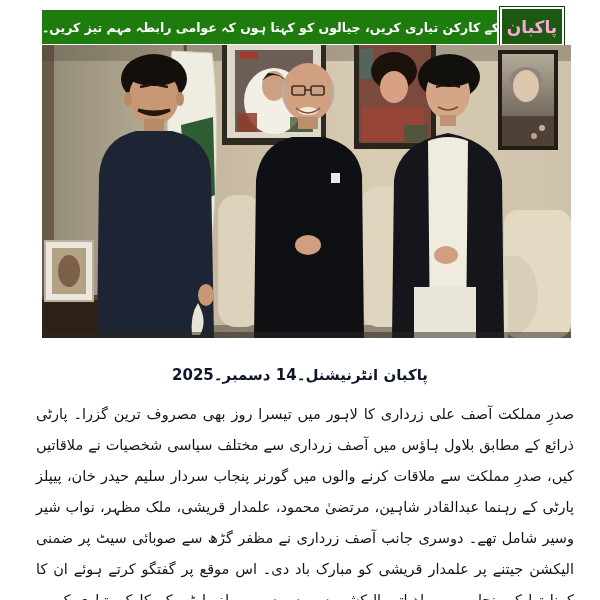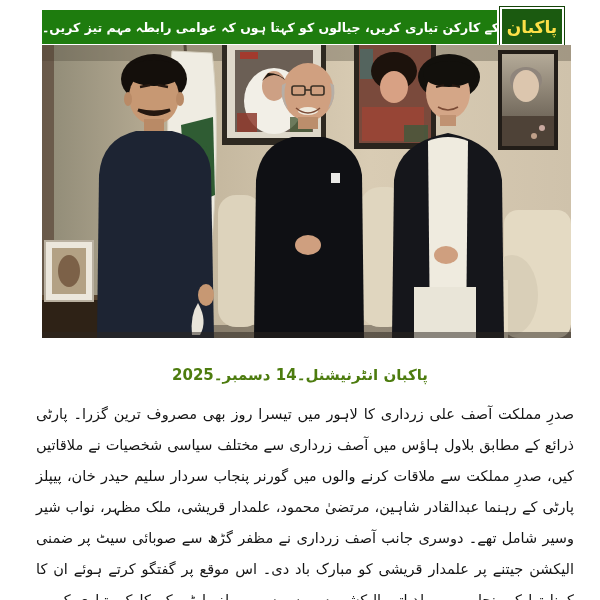--- a/index.html
+++ b/index.html
@@ -36,21 +36,21 @@
     position:absolute;top:399px;left:36px;right:26px;margin:0;
     color:#141414;font-size:14.5px;line-height:31px;
     direction:rtl;text-align:justify;text-align-last:center;
   }
 </style>
 </head>
 <body>
 
 <div class="page">
 
-  <div class="logo-box" style="background-color: rgb(27, 90, 16); color: #fde047;">
+  <div class="logo-box" style="background-color: rgb(27, 90, 16); color: #f9a8d4;">
     <span dir="rtl">پاکبان</span>
   </div>
   <div class="headline-bar" style="background-color: rgb(30, 124, 14); color: rgb(255, 255, 255);">
     <span dir="rtl">پیپلز پارٹی کے کارکن تیاری کریں، جیالوں کو کہتا ہوں کہ عوامی رابطہ مہم تیز کریں۔صدر مملکت</span>
   </div>
 
   <figure class="photo">
     <svg width="529" height="293" viewBox="0 0 529 293" xmlns="http://www.w3.org/2000/svg">
       <defs>
         <linearGradient id="wall" x1="0" y1="0" x2="1" y2="0">
@@ -170,17 +170,17 @@
         <path d="M350,293 L352,135 Q356,98 406,88 Q456,98 460,135 L462,293 Z" fill="#15161b"></path>
         <path d="M386,96 Q406,88 426,96 L424,293 L388,293 Z" fill="#efebdf"></path>
         <rect x="372" y="242" width="62" height="51" fill="#e9e5d8"></rect>
         <ellipse cx="404" cy="210" rx="12" ry="9" fill="#cf9f7f"></ellipse>
       </g>
 
       <rect y="287" width="529" height="6" fill="#2c261f" opacity="0.5"></rect>
     </svg>
   </figure>
 
-  <div class="dateline" dir="rtl" style="color: #4d7c0f;">پاکبان انٹرنیشنل۔14 دسمبر۔2025</div>
+  <div class="dateline" dir="rtl" style="color: #0f172a;">پاکبان انٹرنیشنل۔14 دسمبر۔2025</div>
 
   <p class="body-text" dir="rtl" style="color: rgb(20, 20, 20);">صدرِ مملکت آصف علی زرداری کا لاہور میں تیسرا روز بھی مصروف ترین گزرا۔ پارٹی ذرائع کے مطابق بلاول ہاؤس میں آصف زرداری سے مختلف سیاسی شخصیات نے ملاقاتیں کیں، صدرِ مملکت سے ملاقات کرنے والوں میں گورنر پنجاب سردار سلیم حیدر خان، پیپلز پارٹی کے رہنما عبدالقادر شاہین، مرتضیٰ محمود، علمدار قریشی، ملک مظہر، نواب شیر وسیر شامل تھے۔ دوسری جانب آصف زرداری نے مظفر گڑھ سے صوبائی سیٹ پر ضمنی الیکشن جیتنے پر علمدار قریشی کو مبارک باد دی۔ اس موقع پر گفتگو کرتے ہوئے ان کا کہنا تھا کہ پنجاب میں بلدیاتی الیکشن ہو رہے ہیں، پیپلز پارٹی کے کارکن تیاری کریں، جیالوں کو کہتا ہوں کہ عوامی رابطہ مہم تیز کریں۔</p>
 
 </div>
 
 </body></html>

